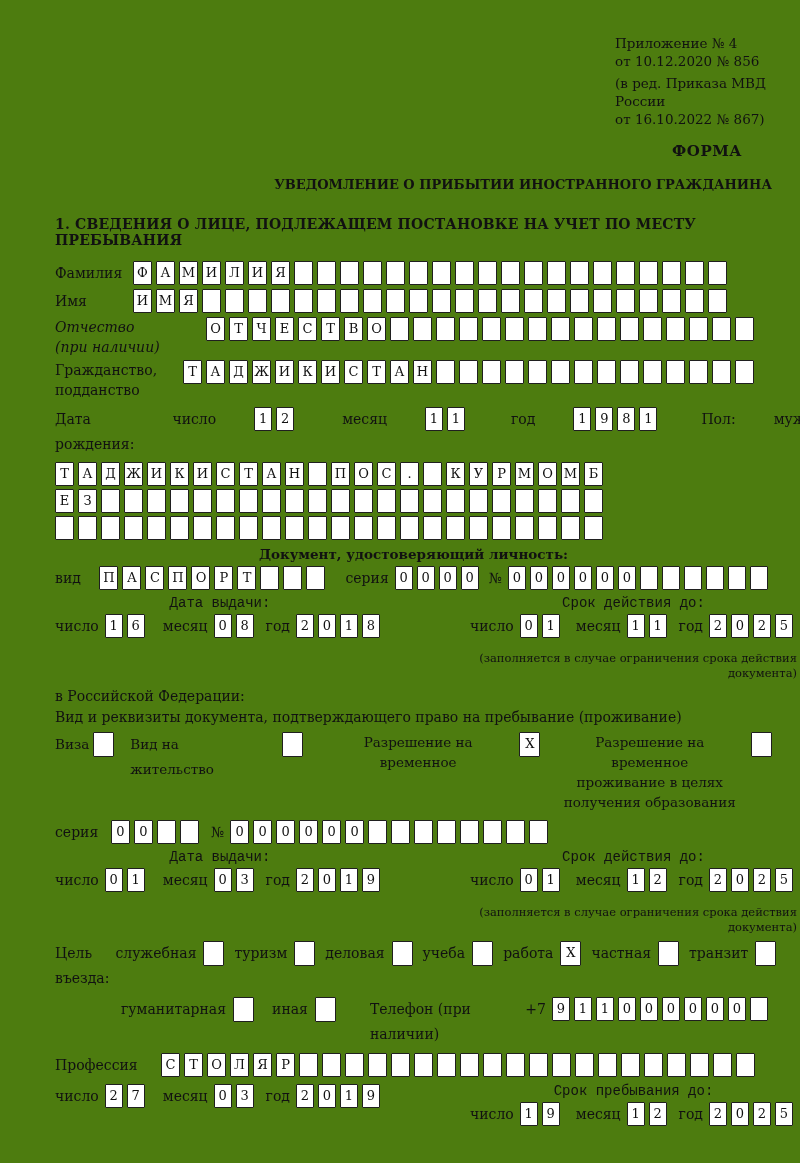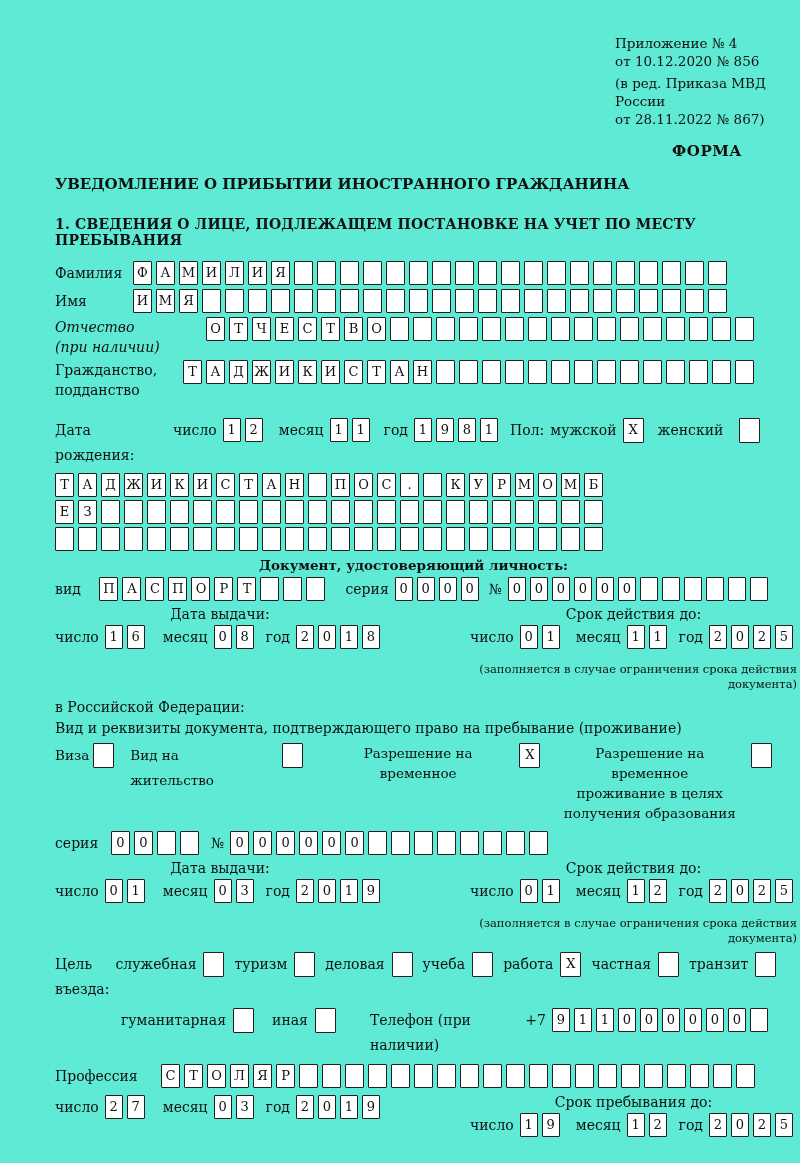--- a/index.html
+++ b/index.html
@@ -2,29 +2,29 @@
 <html><head>
 <meta charset="utf-8">
 <style>
   * { box-sizing: border-box; margin: 0; padding: 0; }
   html,body { background:#ffffff; }
   body {
     width: 800px; height: 1163px;
     font-family: "DejaVu Serif", "Liberation Serif", serif;
     color: #111; overflow: hidden;
   }
-  .page { width:800px; height:1163px; padding:34px 28px 0 55px; position:relative; background:#5eead4; }
+  .page { width:800px; height:1163px; padding:34px 28px 0 55px; position:relative; background:#4d7c0f; }
 
   
   .ref-block { margin-left:560px; font-size:13.5px; line-height:18px; }
   .ref-block .gap { margin-top:4px; }
   .forma { text-align:right; margin:14px 30px 0 0; font-weight:bold; font-size:15px; letter-spacing:.5px; }
 
   
-  .title { text-align:left; font-weight:bold; font-size:15px; line-height:21px; margin-top:14px; }
+  .title { text-align:right; font-weight:bold; font-size:13px; line-height:21px; margin-top:14px; }
   .uline { display:inline-block; width:62px; border-bottom:2px solid #333; margin-left:14px; }
 
   .sect { font-weight:bold; font-size:14px; margin-top:21px; letter-spacing:.2px; }
 
   .rows { margin-top:13px; }
 
   
   .cells { display:flex; flex-wrap:nowrap; align-items:flex-start; }
   .cell {
     display:inline-block; flex:0 0 auto;
@@ -43,21 +43,21 @@
 
   .bp-rows .cells { margin-bottom:3px; }
 
   .center-bold { text-align:center; font-weight:bold; font-size:13.5px; margin:2px 0 4px 0; }
 
   .inlinelbl { font-size:14px; line-height:25px; margin-right:6px; }
 
   .dates { display:flex; margin-top:2px; }
   .dcol-l { flex:0 0 415px; }
   .dcol-r { flex:1; }
-  .dhead { text-align:center; font-size:14px; line-height:18px; }
+  .dhead { text-align:center; font-size:14px; line-height:18px;font-family:Liberation Mono, monospace; }
   .dhead-l { width:330px; }
   .dfields { display:flex; align-items:flex-start; margin-top:2px; }
   .dnote { font-size:11.5px; text-align:right; margin-top:12px; line-height:15px; }
 
   .intro { font-size:14px; line-height:21px; margin-top:5px; }
 
   .kinds { display:flex; align-items:flex-start; margin-top:4px; }
   .kind { display:flex; align-items:flex-start; }
   .kind .txt { font-size:13.5px; line-height:20px; }
   .kind .txt.c { text-align:center; }
@@ -70,21 +70,21 @@
 </style>
 </head>
 <body>
 
 <div class="page">
 
   <div class="ref-block">
     <div>Приложение № 4</div>
     <div>от 10.12.2020 № 856</div>
     <div class="gap">(в ред. Приказа МВД России</div>
-    <div>от 28.11.2022 № 867)</div>
+    <div>от 16.10.2022 № 867)</div>
   </div>
   <div class="forma">ФОРМА</div>
 
   <div class="title">
     <div>УВЕДОМЛЕНИЕ О ПРИБЫТИИ ИНОСТРАННОГО ГРАЖДАНИНА</div>
   </div>
 
   <div class="sect">1. СВЕДЕНИЯ О ЛИЦЕ, ПОДЛЕЖАЩЕМ ПОСТАНОВКЕ НА УЧЕТ ПО МЕСТУ ПРЕБЫВАНИЯ</div>
 
   <div class="rows">
@@ -213,21 +213,21 @@
           <span class="cell"></span>
           <span class="cell"></span>
           <span class="cell"></span>
           <span class="cell"></span>
           <span class="cell"></span>
           <span class="cell"></span>
           <span class="cell"></span>
         </span>
     </div>
 
-    <div class="frow" style="margin-top:18px;">
+    <div class="frow" style="margin-top:7px;gap:32px;">
       <span class="inlinelbl" style="width:112px;">Дата рождения:</span>
       <span class="inlinelbl">число</span>
       <span class="cells sm">
           <span class="cell">1</span>
           <span class="cell">2</span>
         </span>
       <span class="inlinelbl" style="margin-left:12px;">месяц</span>
       <span class="cells sm">
           <span class="cell">1</span>
           <span class="cell">1</span>

